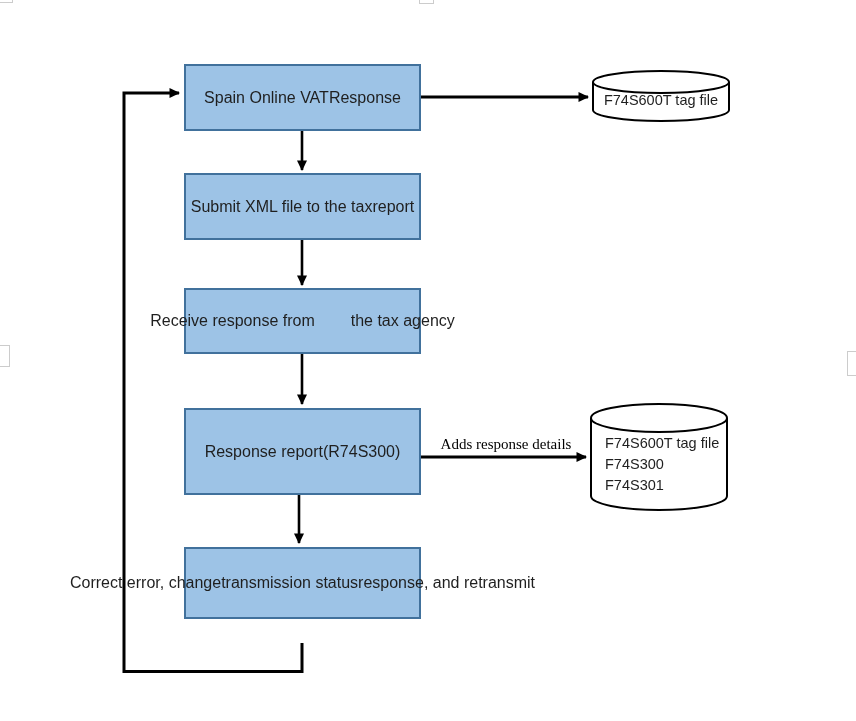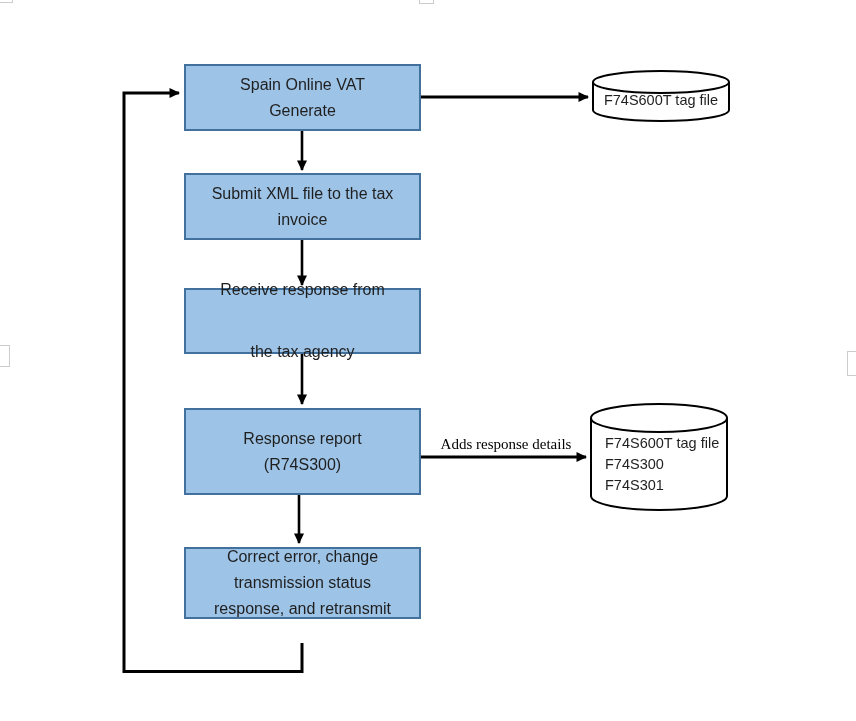--- a/index.html
+++ b/index.html
@@ -9,21 +9,21 @@
     background:#ffffff;
     overflow:hidden;
     font-family:"Liberation Sans","DejaVu Sans",sans-serif;
   }
   .process-box{
     position:absolute;
     left:184px;width:237px;
     box-sizing:border-box;
     background:#9DC3E6;
     border:2px solid #41719C;
-    display:flex;flex-direction:column;
+    display:flex;flex-direction:row;
     align-items:center;justify-content:center;
     text-align:center;
     color:#1f1f1f;
     font-size:16px;line-height:26px;
   }
   .process-box .bl{display:block;white-space:nowrap;}
   #box1{top:64px;height:67px;}
   #box2{top:173px;height:67px;align-items:center;}
   #box3{top:288px;height:66px;gap:36px;}
   #box4{top:408px;height:87px;}
@@ -82,25 +82,25 @@
       <line x1="302" y1="354" x2="302" y2="404" stroke-width="2.6" marker-end="url(#arrow)"></line>
       <line x1="299" y1="495" x2="299" y2="543" stroke-width="2.6" marker-end="url(#arrow)"></line>
       <line x1="421" y1="97" x2="588" y2="97" stroke-width="2.8" marker-end="url(#arrow)"></line>
       <line x1="421" y1="457" x2="586" y2="457" stroke-width="2.8" marker-end="url(#arrow)"></line>
       <polyline points="302,643 302,671.5 124,671.5 124,93 179,93" stroke-width="3" marker-end="url(#arrow)"></polyline>
     </g>
   </svg>
 
   <div class="process-box" id="box1">
     <span class="bl">Spain Online VAT</span>
-    <span class="bl">Generate</span>
+    <span class="bl">Response</span>
   </div>
   <div class="process-box" id="box2">
     <span class="bl">Submit XML file to the tax</span>
-    <span class="bl">invoice</span>
+    <span class="bl">report</span>
   </div>
   <div class="process-box" id="box3">
     <span class="bl">Receive response from</span>
     <span class="bl">the tax agency</span>
   </div>
   <div class="process-box" id="box4">
     <span class="bl">Response report</span>
     <span class="bl">(R74S300)</span>
   </div>
   <div class="process-box" id="box5">

